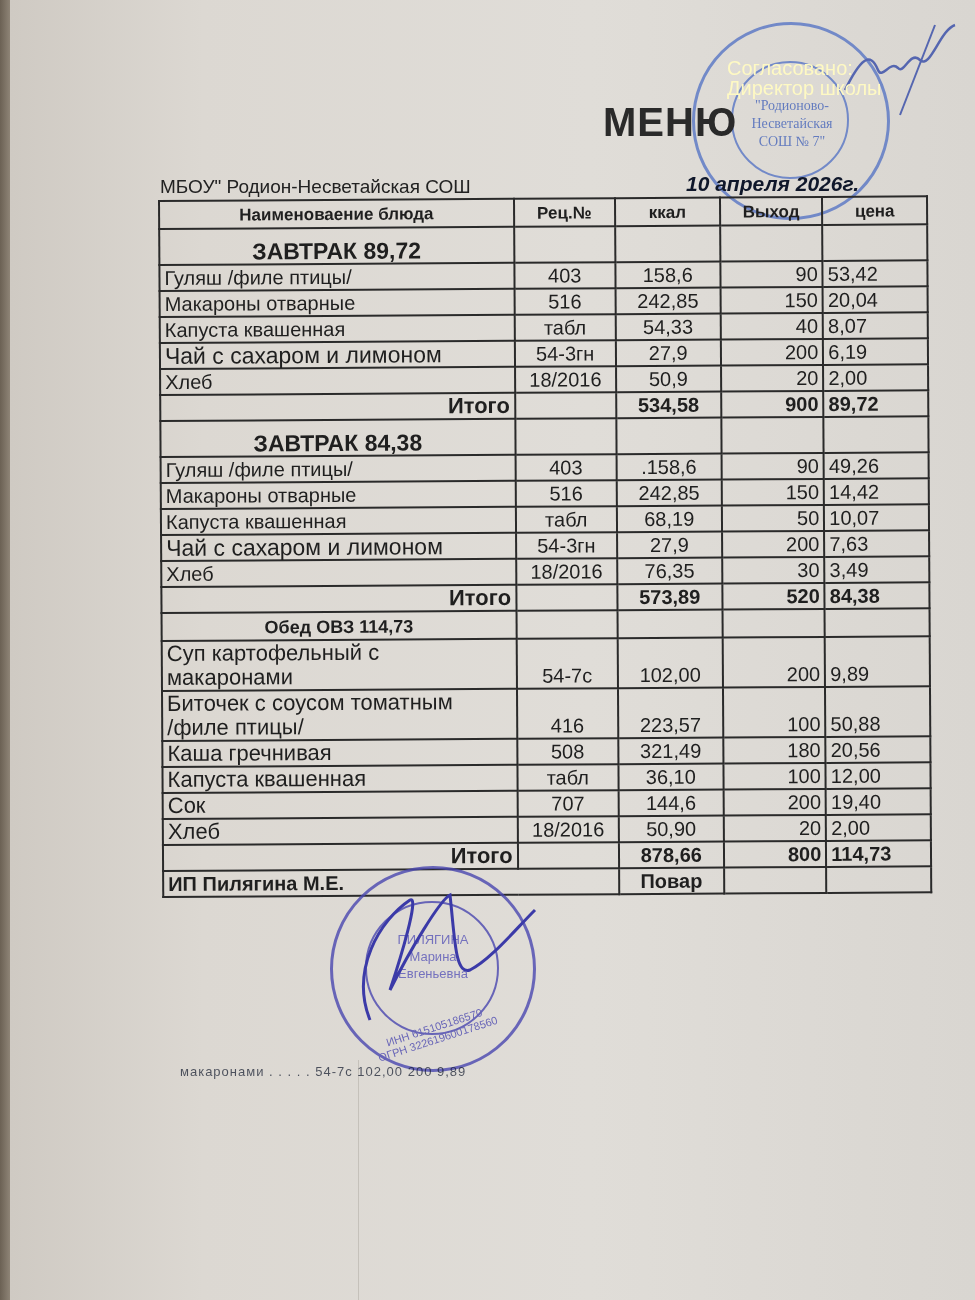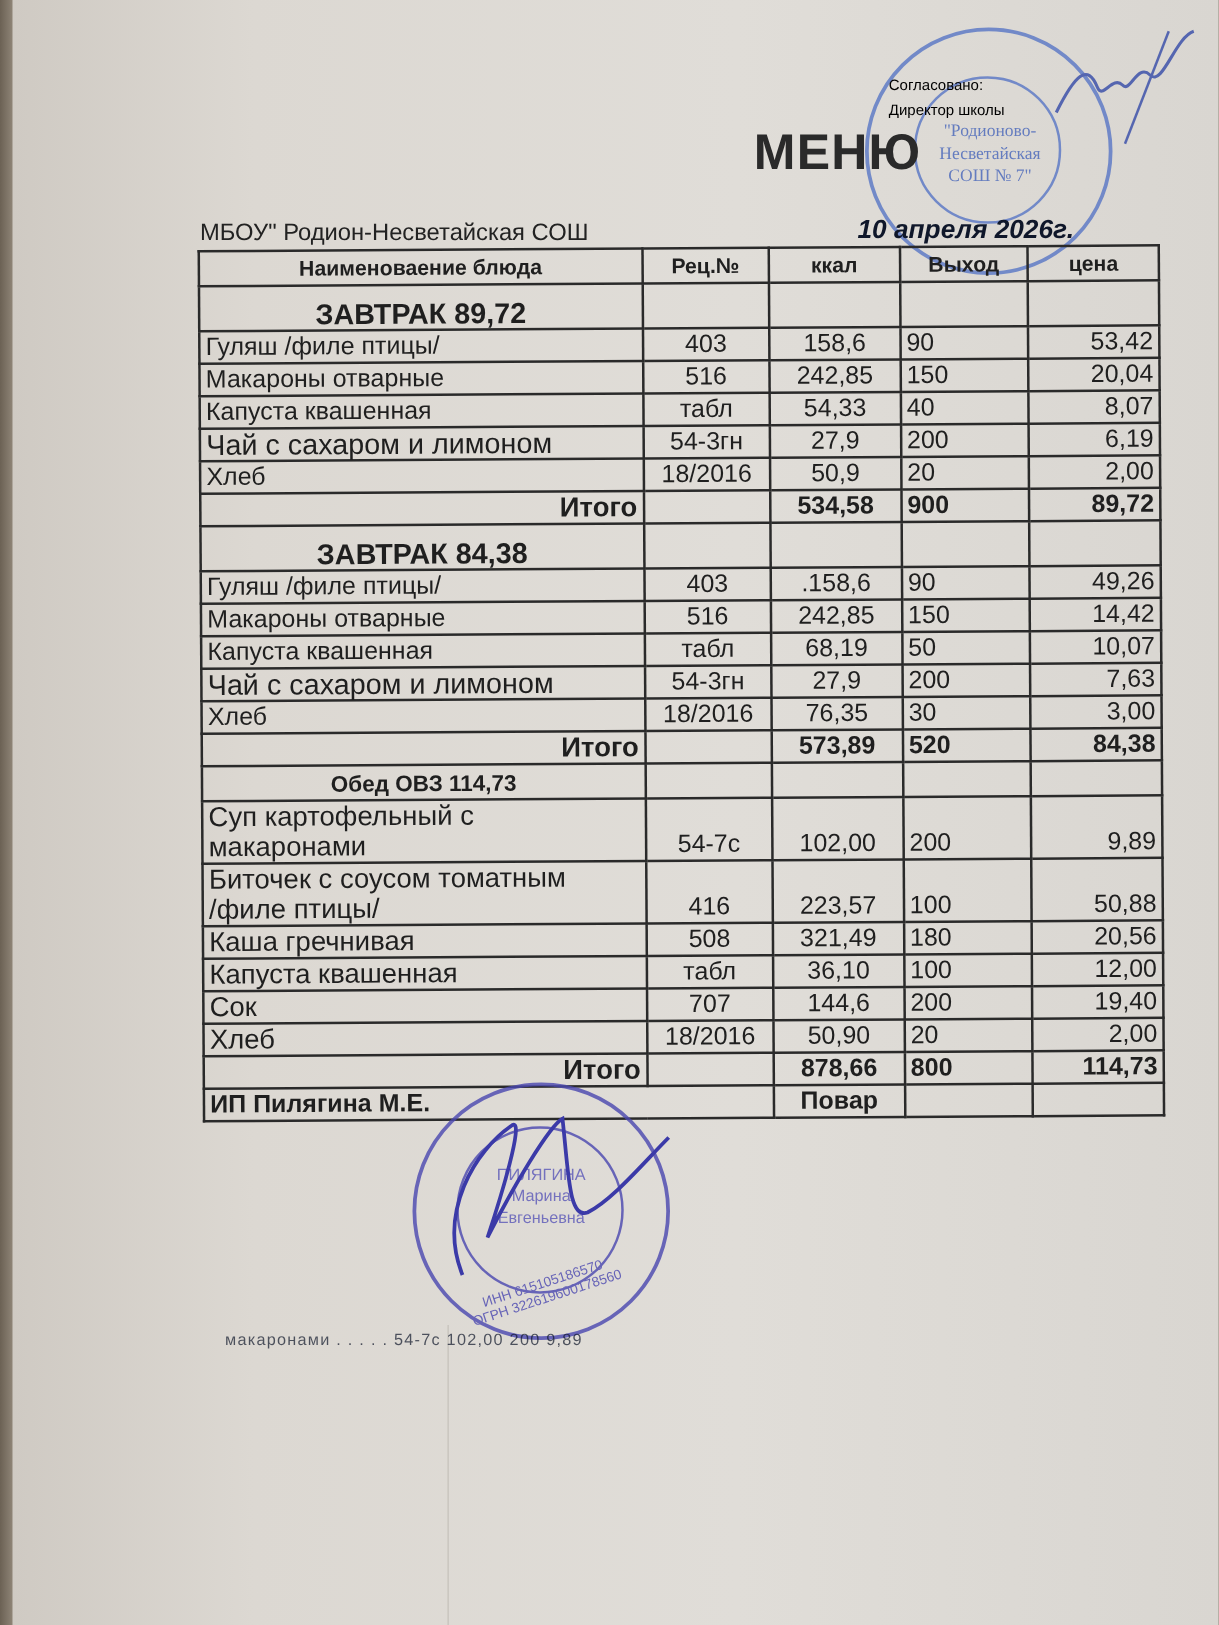--- a/index.html
+++ b/index.html
@@ -11,21 +11,21 @@
   }
   .paper {
     position:absolute; left:10px; top:0; width:965px; height:1300px;
     background:linear-gradient(90deg,#cfcac3 0%,#dcd8d2 20%,#e0ddd8 60%,#d9d6d1 100%);
   }
   .edge-shadow {
     position:absolute; left:0; top:0; width:14px; height:1300px;
     background:linear-gradient(90deg,#6b6154,#9c9284);
   }
   .approval {
-    position:absolute; left:711px; top:58px; font-size:12px; line-height:20px; color:#000000;
+    position:absolute; left:727px; top:58px; font-size:20px; line-height:20px; color:#fef9c3;
   }
   .stamp-top {
     position:absolute; left:692px; top:22px; width:192px; height:192px;
     border:3px solid #4f6fc4; border-radius:50%; opacity:0.75;
   }
   .stamp-top .inner {
     position:absolute; left:36px; top:36px; width:114px; height:114px;
     border:2px solid #4f6fc4; border-radius:50%;
   }
   .stamp-top .org {
@@ -49,22 +49,22 @@
     border-collapse:collapse; transform:rotate(-0.35deg); transform-origin:0 0;
   }
   table.menu td, table.menu th {
     border:2px solid #2a2a2a; padding:0 4px; height:24px; vertical-align:bottom;
     font-size:20px; line-height:24px; color:#1f1f1f;
   }
   table.menu th { font-weight:bold; font-size:17px; text-align:center; height:26px; }
   .c-name { width:352px; text-align:left; }
   .c-rec { width:92px; text-align:center; }
   .c-kcal { width:96px; text-align:center; }
-  .c-out { width:94px; text-align:left; }
-  .c-price { width:96px; text-align:right; }
+  .c-out { width:94px; text-align:right; }
+  .c-price { width:96px; text-align:left; }
   .section td.c-name { font-weight:bold; font-size:23px; text-align:center; height:34px; }
   .section.small td.c-name { font-size:18px; height:26px; }
   .total td { font-weight:bold; height:30px; }
   .total td.c-name { text-align:right; font-size:22px; }
   .tall td { height:52px; }
   .sign td { font-weight:bold; font-size:17px; height:28px; }
   .stamp-bottom {
     position:absolute; left:330px; top:866px; width:200px; height:200px;
     border:3px solid #4a47b0; border-radius:50%; opacity:0.8;
   }
@@ -208,21 +208,21 @@
     <td class="c-rec">54-3гн</td>
     <td class="c-kcal">27,9</td>
     <td class="c-out">200</td>
     <td class="c-price">7,63</td>
   </tr>
   <tr>
     <td class="c-name">Хлеб</td>
     <td class="c-rec">18/2016</td>
     <td class="c-kcal">76,35</td>
     <td class="c-out">30</td>
-    <td class="c-price">3,00</td>
+    <td class="c-price">3,49</td>
   </tr>
   <tr class="total">
     <td class="c-name">Итого</td>
     <td class="c-rec"></td>
     <td class="c-kcal">573,89</td>
     <td class="c-out">520</td>
     <td class="c-price">84,38</td>
   </tr>
 
   <tr class="section small">

